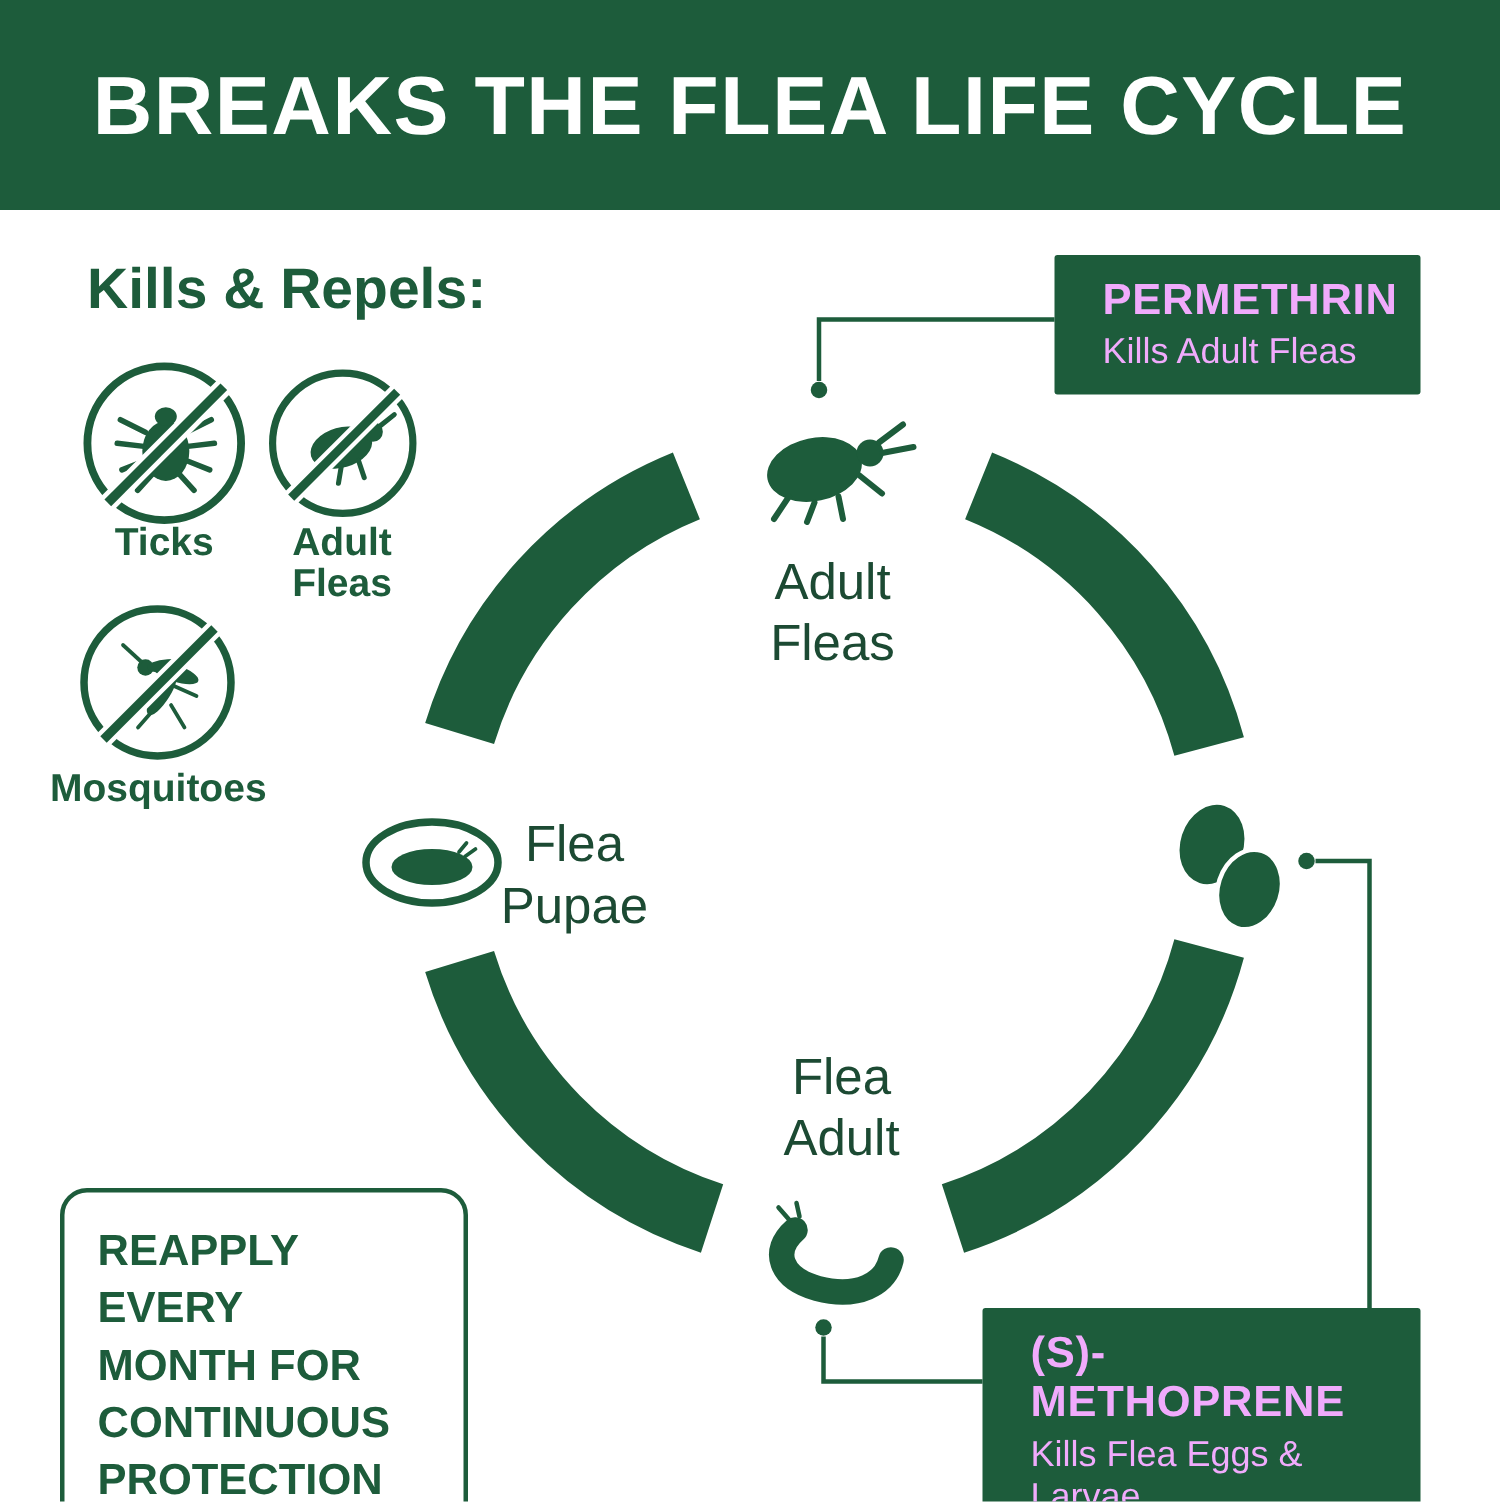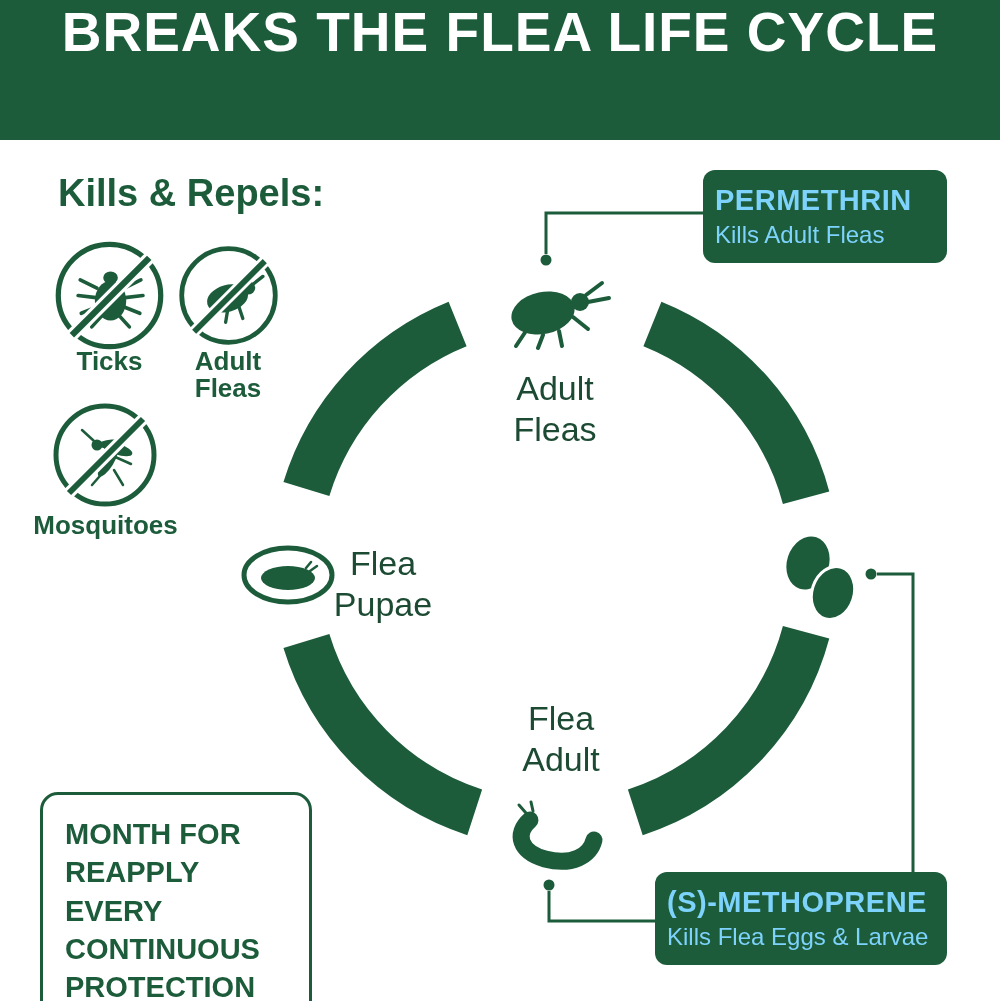--- a/index.html
+++ b/index.html
@@ -14,20 +14,21 @@
     height: 1001px;
     background: #ffffff;
     overflow: hidden;
   }
   .banner {
     position: absolute;
     top: 0; left: 0; right: 0;
     height: 140px;
     background: var(--green);
     display: flex;
+    align-items: center;
     justify-content: center;
   }
   .banner-title {
     color: #ffffff;
     font-size: 55px;
     font-weight: bold;
     letter-spacing: 1px;
     white-space: nowrap;
   }
   .kr-heading {
@@ -57,23 +58,23 @@
     width: 112px;
     text-align: center;
     font-size: 34px;
     line-height: 1.2;
     color: var(--dark);
   }
   .stage-icon { position: absolute; }
   .callout {
     position: absolute;
     background: var(--green);
-    border-radius: 12px;
-    padding: 14px 12px;
-    color: #7dd3fc;
+    border-radius: 2px;
+    padding: 14px 32px;
+    color: #f0abfc;
   }
   .callout-title {
     font-size: 29px;
     font-weight: bold;
     letter-spacing: 0.5px;
     margin-bottom: 4px;
   }
   .callout-subtitle { font-size: 24px; }
   .reapply-box {
     position: absolute;
@@ -216,19 +217,19 @@
     <div class="callout-title">PERMETHRIN</div>
     <div class="callout-subtitle">Kills Adult Fleas</div>
   </div>
 
   <div class="callout" style="left:655px; top:872px; width:292px;">
     <div class="callout-title">(S)-METHOPRENE</div>
     <div class="callout-subtitle">Kills Flea Eggs &amp; Larvae</div>
   </div>
 
   <div class="reapply-box">
+    <div class="reapply-line">REAPPLY EVERY</div>
     <div class="reapply-line">MONTH FOR</div>
-    <div class="reapply-line">REAPPLY EVERY</div>
     <div class="reapply-line">CONTINUOUS</div>
     <div class="reapply-line">PROTECTION</div>
   </div>
 
 </div>
 
 </body></html>

